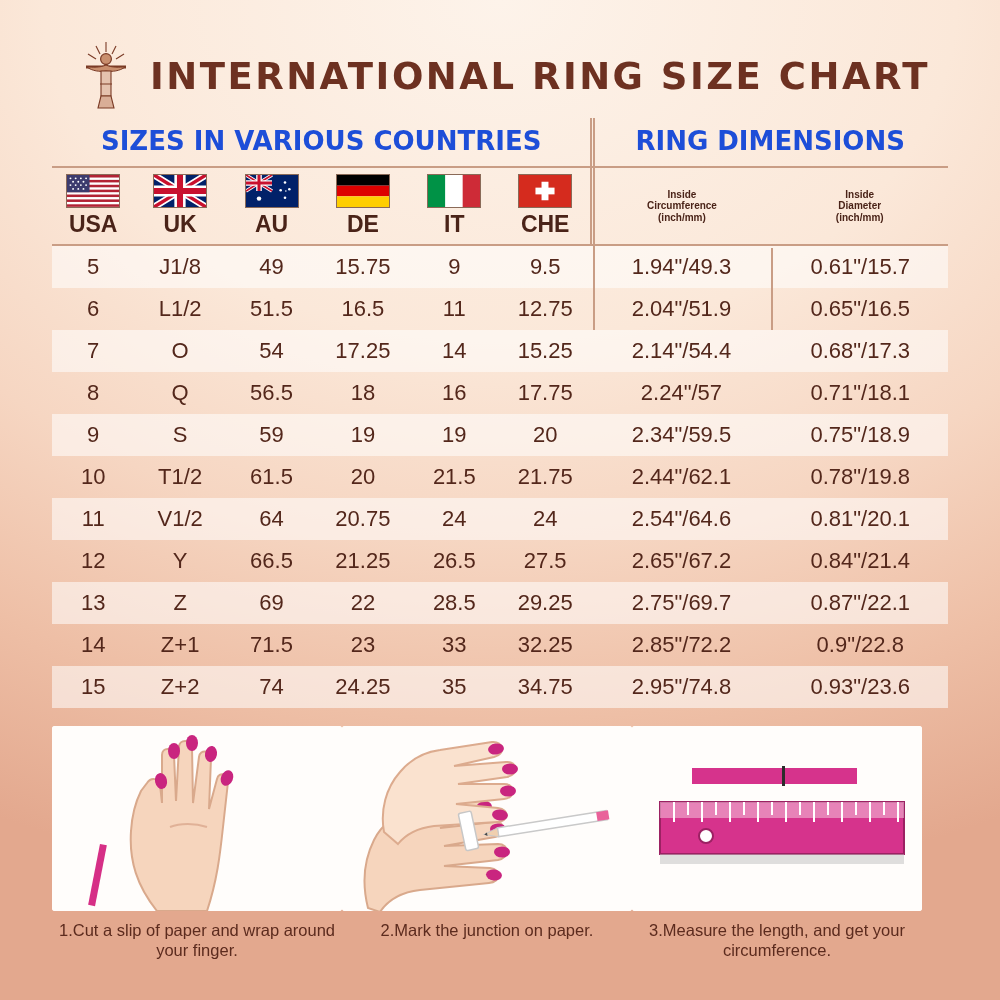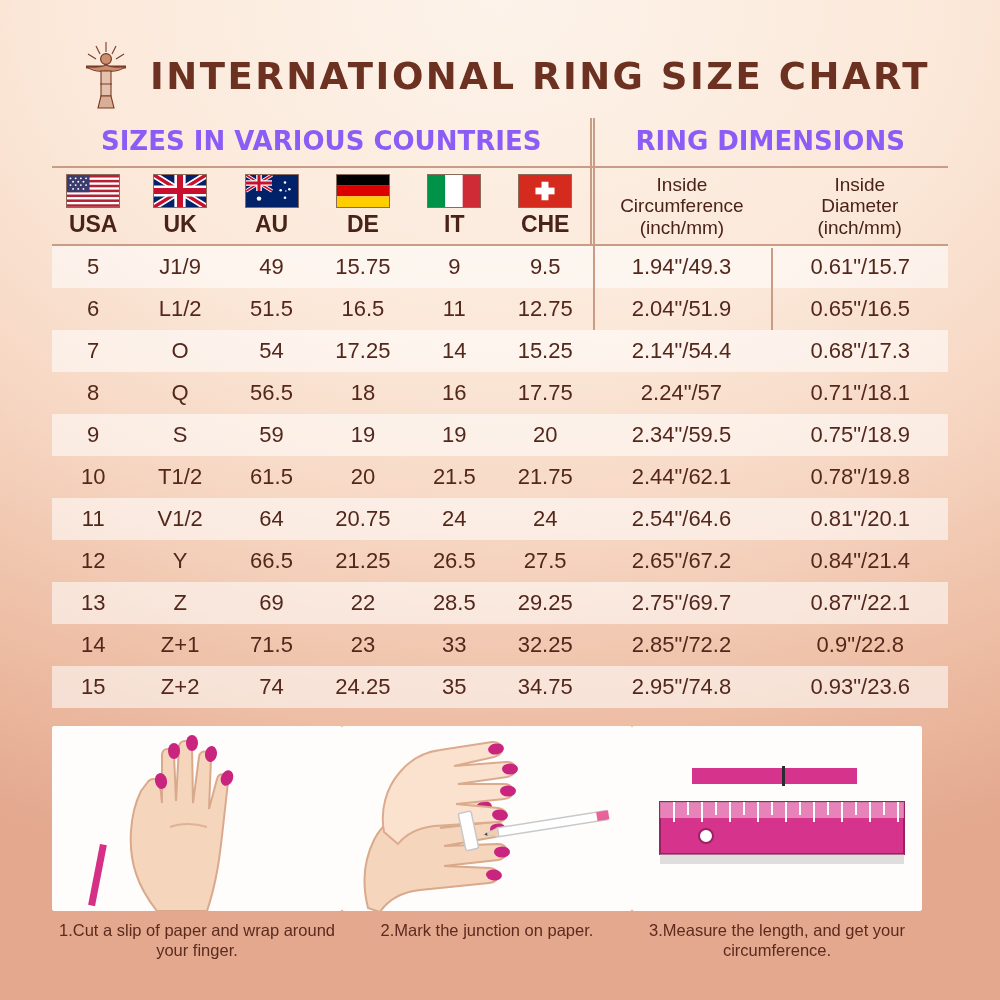--- a/index.html
+++ b/index.html
@@ -59,41 +59,41 @@
     border-collapse: collapse;
     table-layout: fixed;
   }
   table.chart td, table.chart th {
     text-align: center;
     vertical-align: middle;
   }
   .grp-head td {
     font-size: 26px;
     font-weight: bold;
-    color: #8b5cf6;
+    color: #1d4ed8;
     padding: 8px 0 10px 0;
     font-family: "DejaVu Sans", sans-serif;
   }
   .grp-head .divider-left {
     border-left: 2px solid #c99d85;
   }
   .hr-line {
     height: 2px;
     background: #c99d85;
   }
   .sub-head td {
     padding: 6px 0 6px 0;
     font-size: 19px;
     font-weight: bold;
     color: #4a2318;
     border-bottom: 2px solid #c99d85;
   }
   .sub-head td.dimcol {
-    font-weight: normal;
-    font-size: 19px;
+    font-weight: bold;
+    font-size: 10px;
     line-height: 1.12;
     border-left: 2px solid #c99d85;
   }
   .sub-head td.dimcol.second { border-left: none; }
   .flagbox {
     display: block;
     margin: 0 auto 3px auto;
     width: 54px;
     height: 34px;
     border: 1px solid #8a6a58;
@@ -305,21 +305,21 @@
           <td class="dimcol second">
             <div>Inside</div>
             <div>Diameter</div>
             <div>(inch/mm)</div>
           </td>
         </tr>
       </thead>
       <tbody>
         <tr class="odd">
           <td>5</td>
-          <td>J1/9</td>
+          <td>J1/8</td>
           <td>49</td>
           <td>15.75</td>
           <td>9</td>
           <td>9.5</td>
           <td class="dim">1.94"/49.3</td>
           <td class="dim">0.61"/15.7</td>
         </tr>
         <tr class="even">
           <td>6</td>
           <td>L1/2</td>

